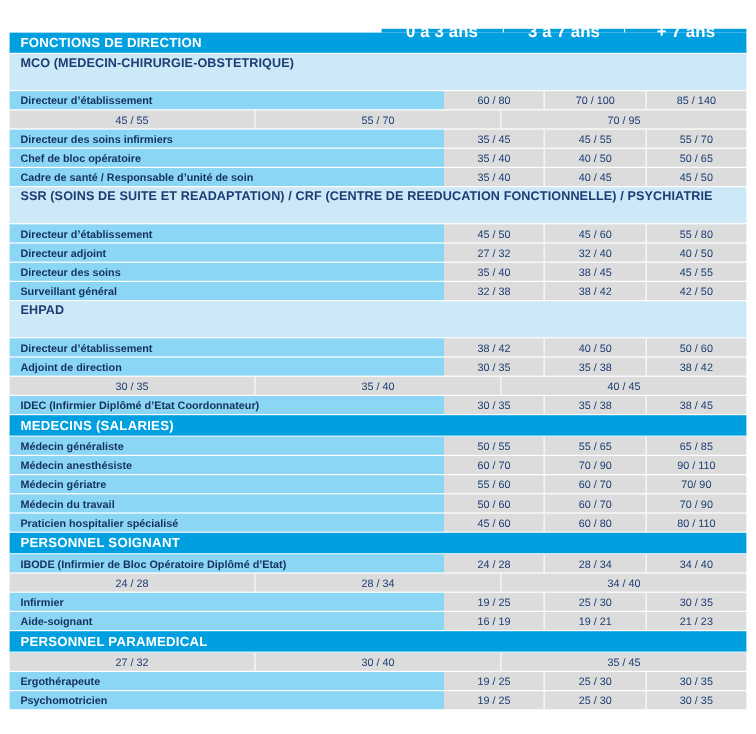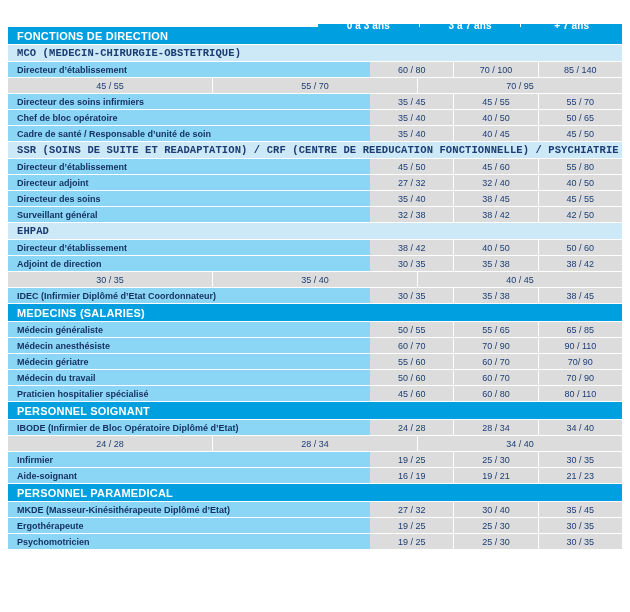--- a/index.html
+++ b/index.html
@@ -10,21 +10,21 @@
   }
   .sheet { width:630px; height:612px; position:relative; background:#fff; }
 
   
   .head-row { display:flex; height:27px; padding-left:8px; padding-right:8px; }
   .head-spacer { width:310px; flex:none; background:#fff; }
   .head-cell {
     flex:1 1 0;
     background:#00A0E0;
     color:#ffffff;
-    font-size:10px;
+    font-size:14px;
     font-weight:bold;
     letter-spacing:.1px;
     display:flex;
     align-items:center;
     justify-content:center;
     border-right:1px solid #ffffff;
     margin-top:24px;
   }
   .head-cell:last-child { border-right:none; }
 
@@ -43,27 +43,26 @@
     border-bottom:1px solid #ffffff;
     white-space:nowrap;
     overflow:hidden;
   }
   .sub-head {
     background:#CDE8F7;
     color:#1B3D73;
     font-size:10.5px;
     font-weight:bold;
     letter-spacing:.1px;
-    height:17px;
+    height:31px;
     line-height:17px;
     padding-left:9px;
     border-bottom:1px solid #ffffff;
     white-space:nowrap;
     overflow:hidden;
-    font-family:Liberation Mono, monospace;
   }
 
   .row { display:flex; height:16px; border-bottom:1px solid #ffffff; }
   .row .label {
     width:362px; flex:none;
     background:#8BD5F5;
     color:#14305F;
     font-size:9px;
     font-weight:bold;
     line-height:16px;
@@ -226,21 +225,20 @@
         <div class="val">30 / 35</div>
       </div>
       <div class="row">
         <div class="label">Aide-soignant</div>
         <div class="val">16 / 19</div>
         <div class="val">19 / 21</div>
         <div class="val">21 / 23</div>
       </div>
       <div class="sec-head">PERSONNEL PARAMEDICAL</div>
       <div class="row">
-        <div class="label">MKDE (Masseur-Kinésithérapeute Diplômé d’Etat)</div>
         <div class="val">27 / 32</div>
         <div class="val">30 / 40</div>
         <div class="val">35 / 45</div>
       </div>
       <div class="row">
         <div class="label">Ergothérapeute</div>
         <div class="val">19 / 25</div>
         <div class="val">25 / 30</div>
         <div class="val">30 / 35</div>
       </div>

